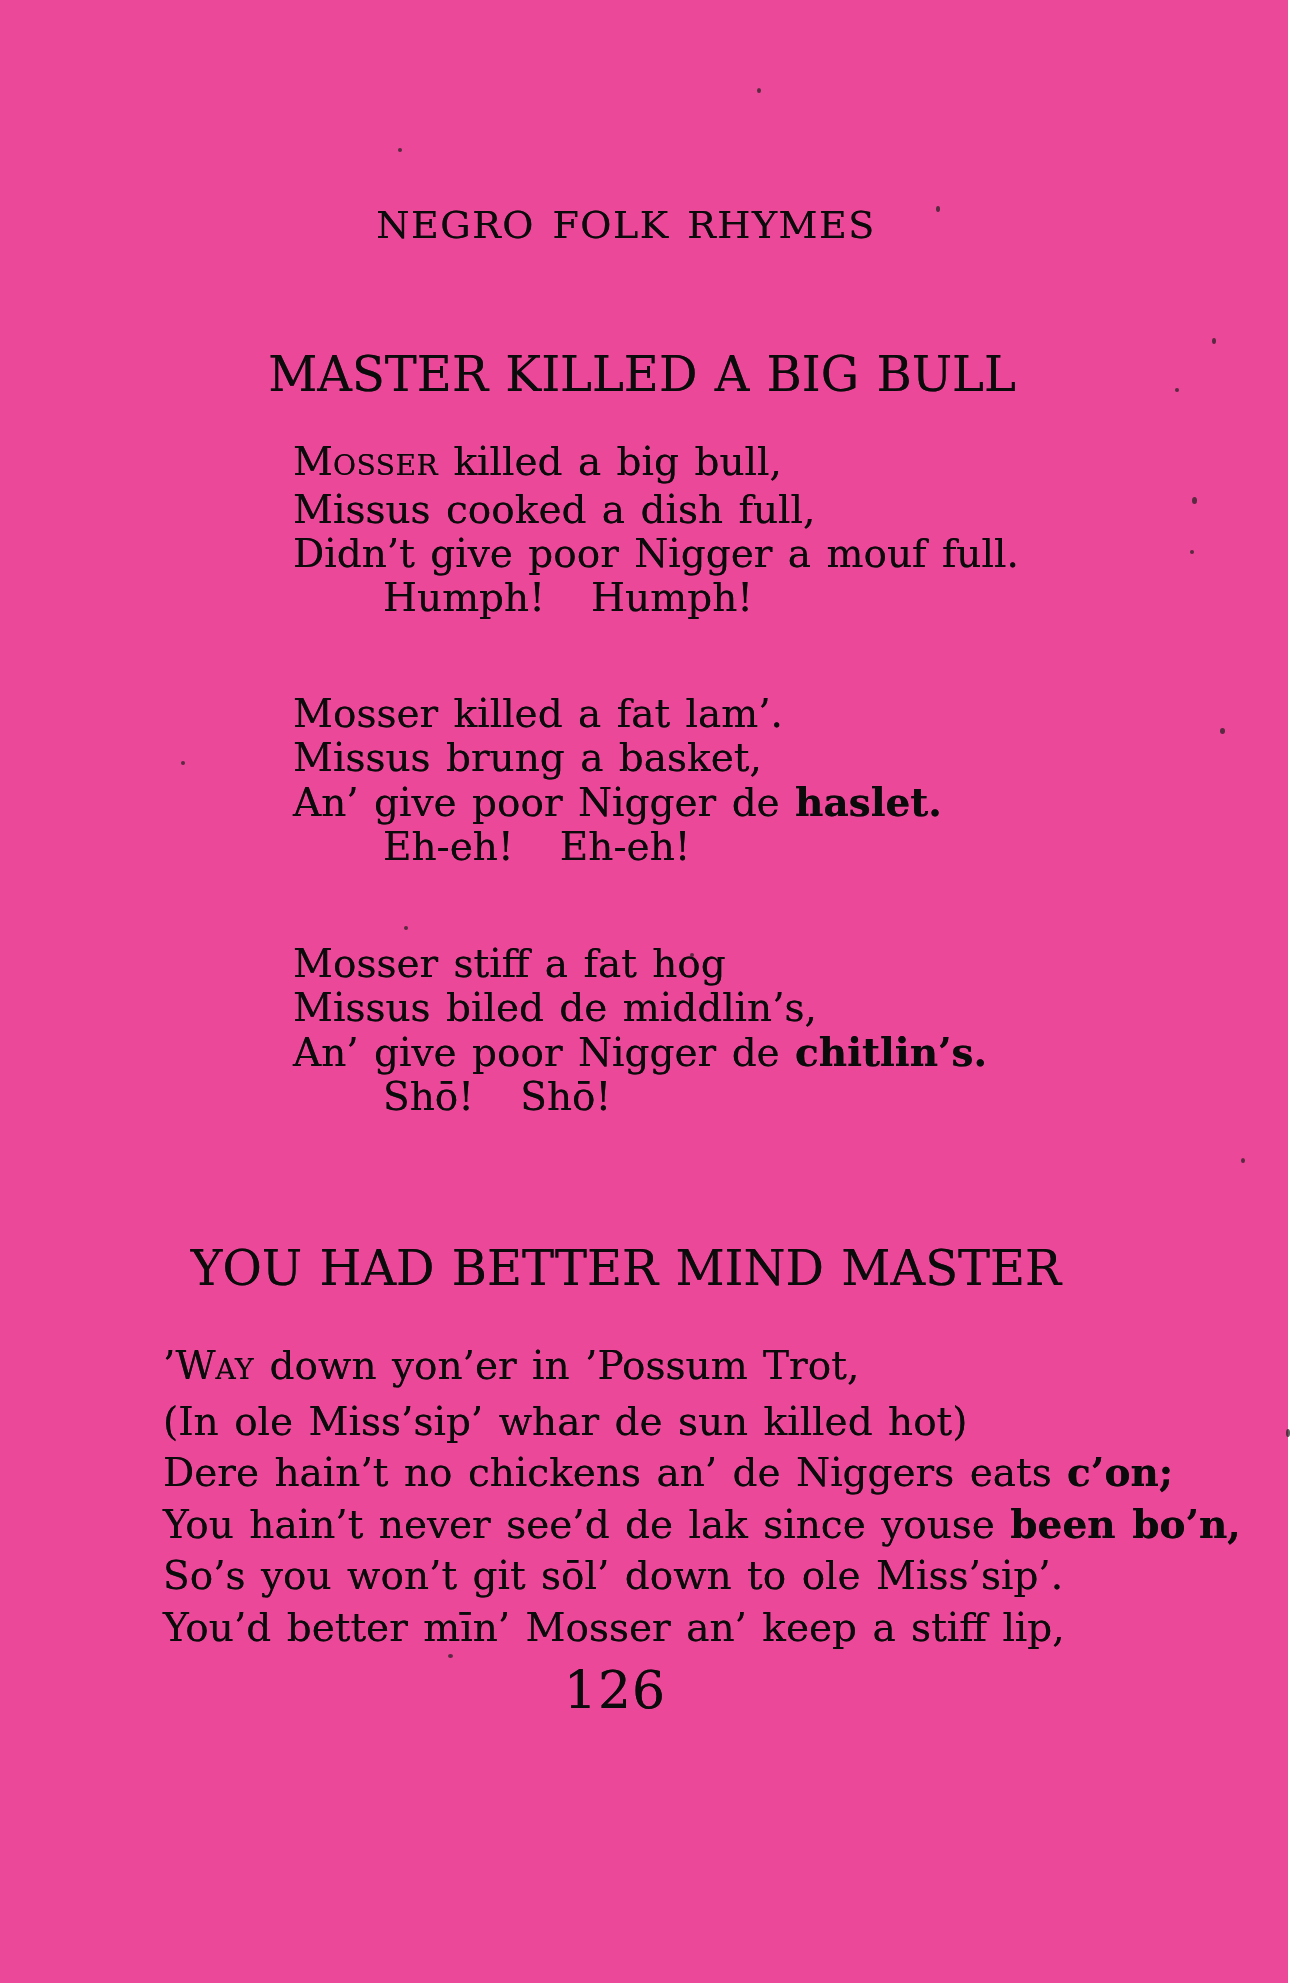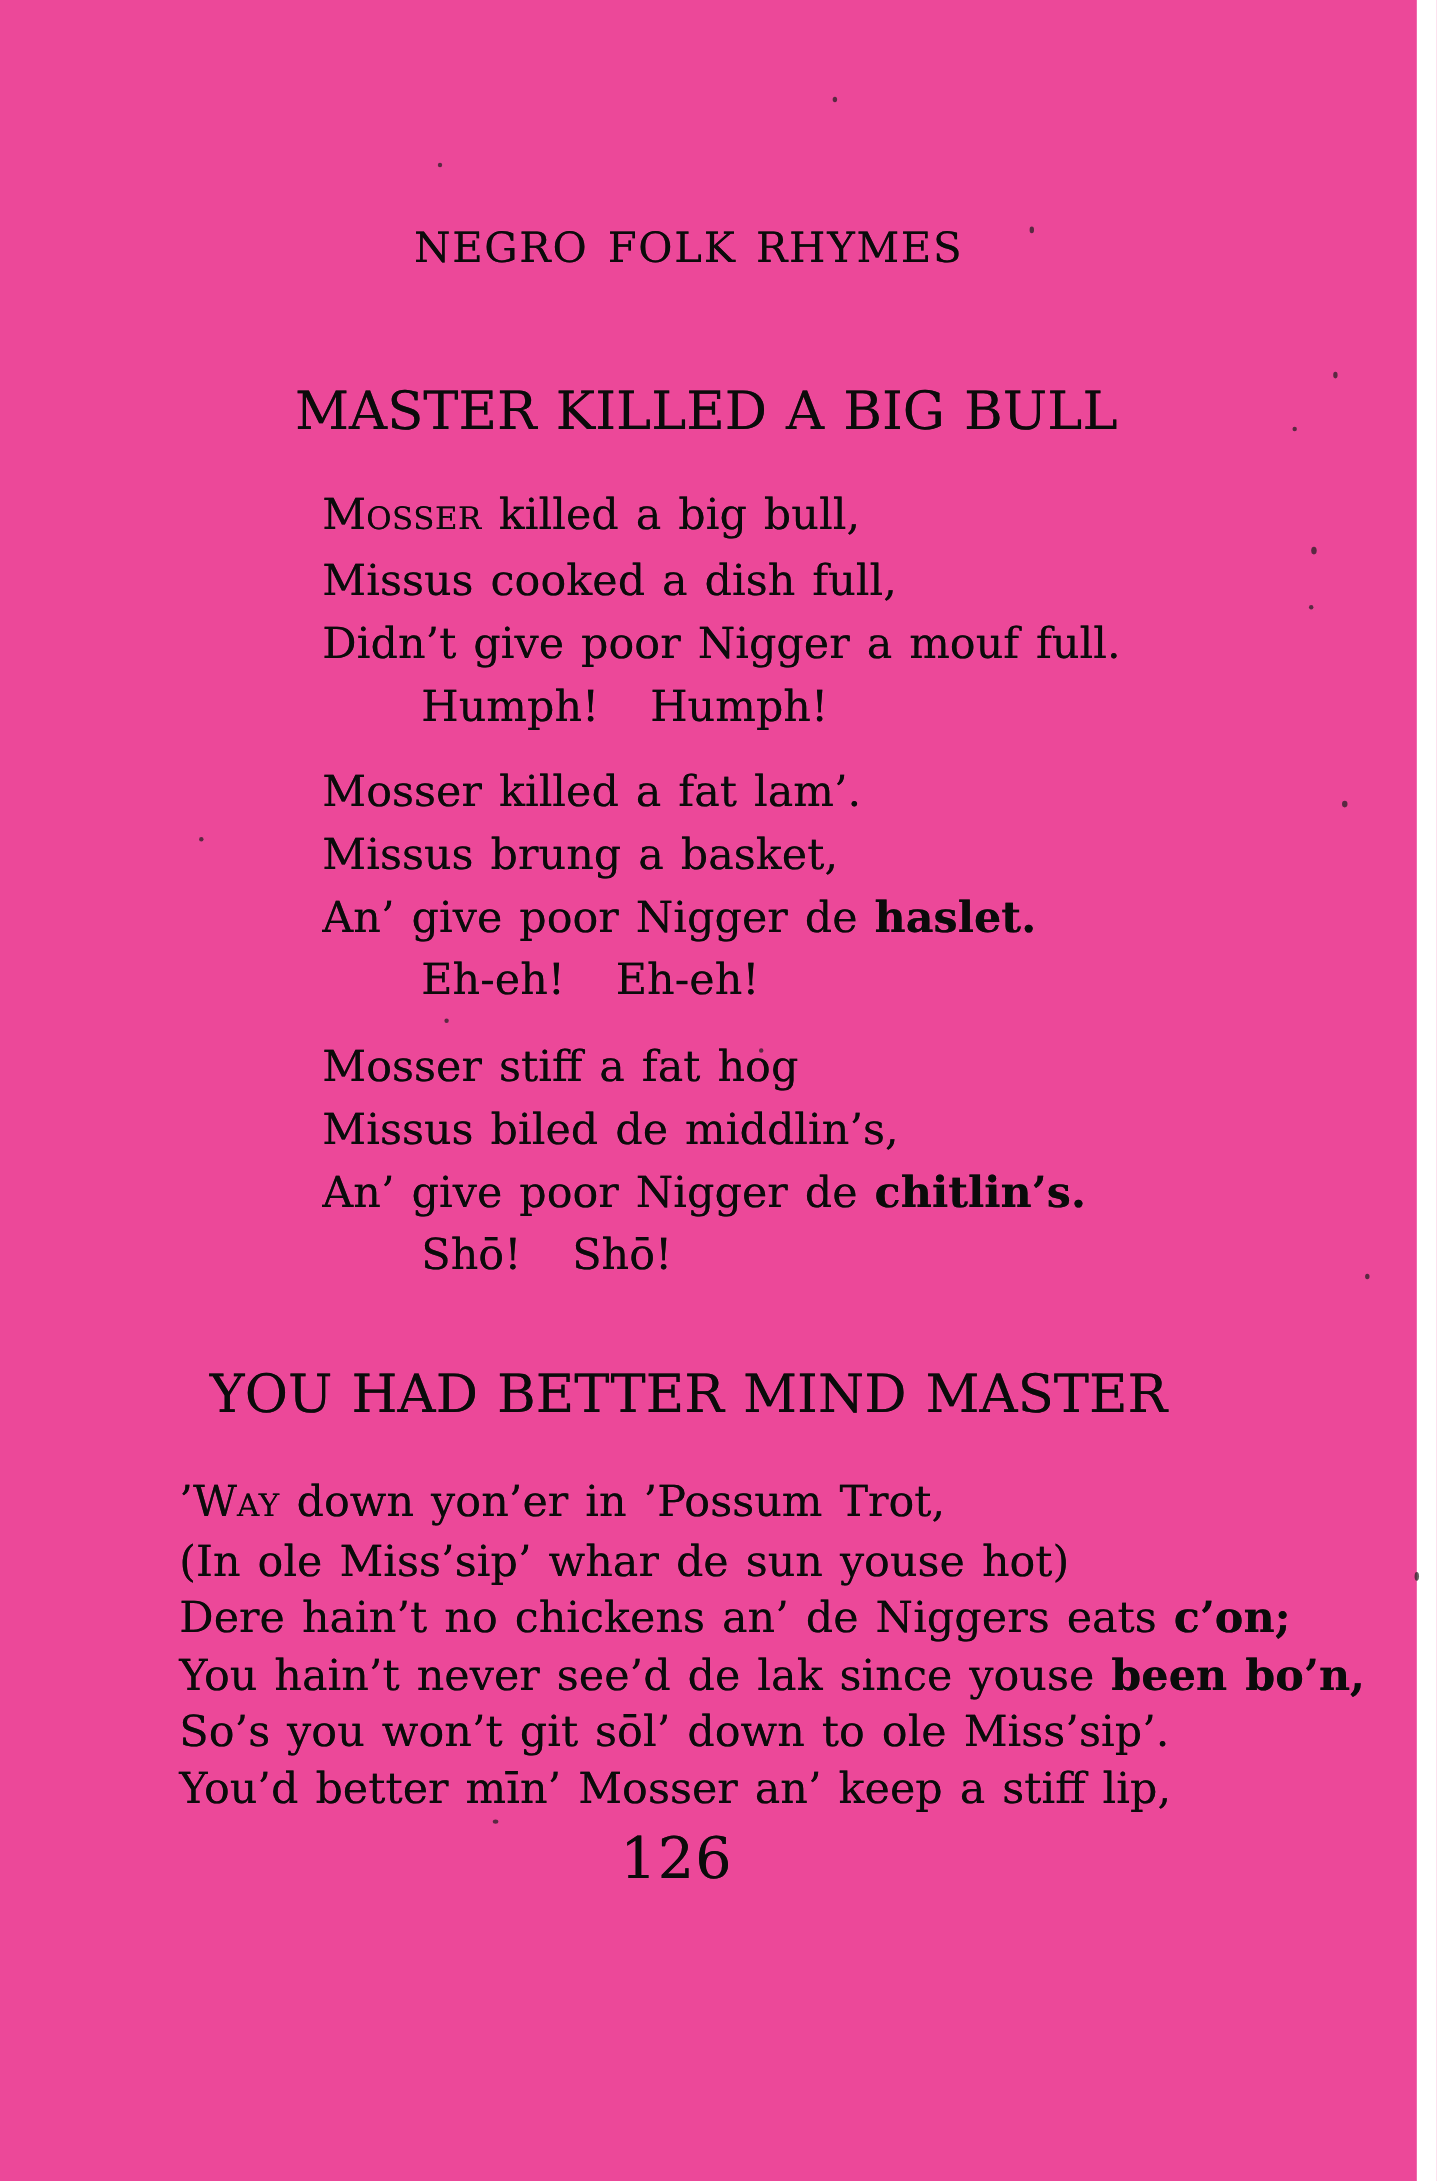--- a/index.html
+++ b/index.html
@@ -39,21 +39,21 @@
   .poem-title {
     font-size: 48px;
     letter-spacing: 0px;
     word-spacing: 2px;
   }
   #title1 { top: 346px; padding-left: 16px; }
   #title2 { top: 1240px; }
   .verse {
     position: absolute;
     font-size: 39px;
-    line-height: 57px;
+    line-height: 44px;
     word-spacing: 3px;
   }
   #stanza1 { left: 293px; top: 440px; }
   #stanza2 { left: 293px; top: 692px; }
   #stanza3 { left: 293px; top: 942px; }
   #poem2-lines { left: 163px; top: 1340px; line-height: 51.5px; }
   .line { white-space: pre-wrap; }
   .refrain { padding-left: 90px; }
   .sc {
     font-size: 0.72em;
@@ -100,21 +100,21 @@
     <div class="line">Mosser stiff a fat hog</div>
     <div class="line">Missus biled de middlin’s,</div>
     <div class="line"><span>An’ give poor Nigger de </span><span class="b">chitlin’s.</span></div>
     <div class="line refrain">Shō!   Shō!</div>
   </div>
 
   <div class="centered poem-title" id="title2">YOU HAD BETTER MIND MASTER</div>
 
   <div class="verse" id="poem2-lines">
     <div class="line"><span>’W</span><span class="sc">AY</span><span> down yon’er in ’Possum Trot,</span></div>
-    <div class="line">(In ole Miss’sip’ whar de sun youse hot)</div>
+    <div class="line">(In ole Miss’sip’ whar de sun killed hot)</div>
     <div class="line"><span>Dere hain’t no chickens an’ de Niggers eats </span><span class="b">c’on;</span></div>
     <div class="line"><span>You hain’t never see’d de lak since youse </span><span class="b">been bo’n,</span></div>
     <div class="line">So’s you won’t git sōl’ down to ole Miss’sip’.</div>
     <div class="line">You’d better mīn’ Mosser an’ keep a stiff lip,</div>
   </div>
 
   <div class="centered page-number">126</div>
 
   <div>
     <div class="speck" style="left:398px;top:148px;width:4px;height:4px;"></div>

